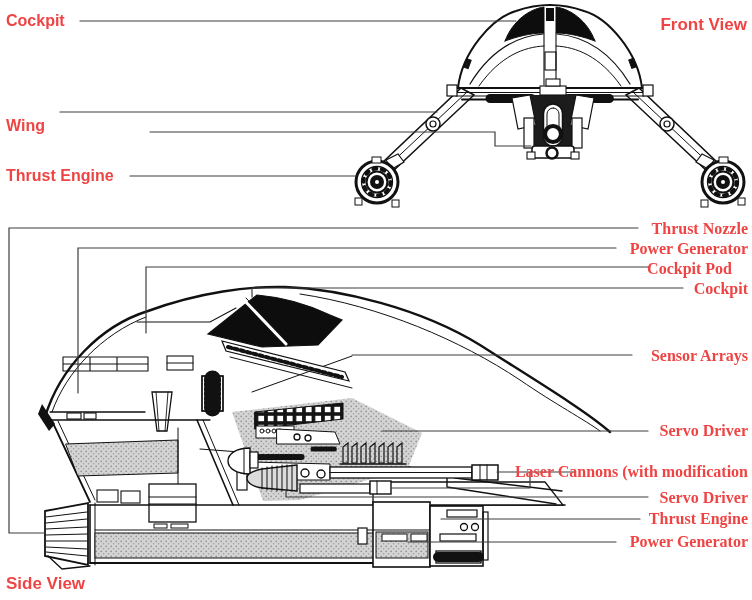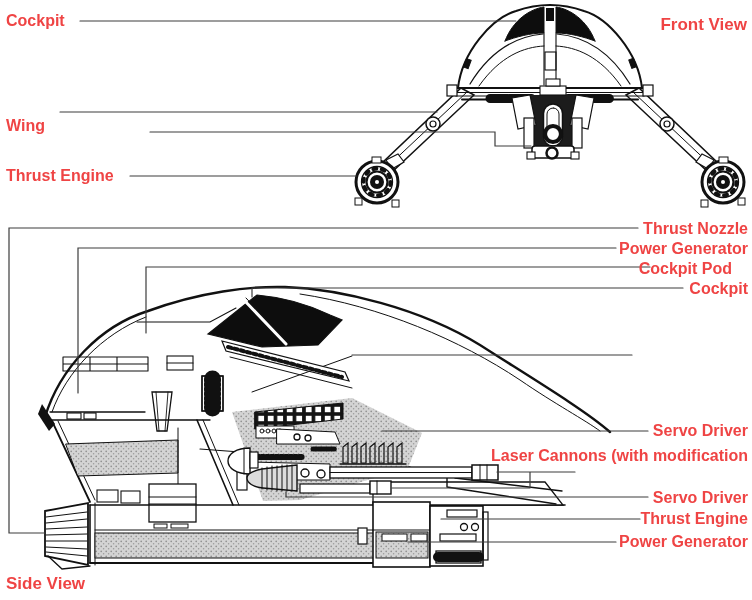--- a/index.html
+++ b/index.html
@@ -1,23 +1,23 @@
 <!DOCTYPE html>
 <html><head>
 <meta charset="utf-8">
 <style>
   html,body{margin:0;padding:0;background:#fff;}
   .stage{position:relative;width:752px;height:600px;background:#fff;overflow:hidden;
          font-family:"Liberation Sans",sans-serif;}
   .art{position:absolute;left:0;top:0;}
   .lbl{position:absolute;font:bold 16px/17px "Liberation Sans",sans-serif;color:#ef4444;
        white-space:nowrap;letter-spacing:0;}
-  .r{text-align:right;}
+  .r{text-align:right;font-family:Liberation Serif, serif;}
   .title{font:bold 17px/18px "Liberation Sans",sans-serif;}
-  .lbl span{display:block;}
+  .lbl span{display:block;margin-top:16px;}
 </style>
 </head>
 <body>
 
 <div class="stage">
 
 <svg class="art" width="752" height="600" viewBox="0 0 752 600">
   <defs>
     <pattern id="stip" width="5" height="5" patternUnits="userSpaceOnUse">
       <rect width="5" height="5" fill="#d4d4d4"></rect>
@@ -267,20 +267,21 @@
 
 <div class="lbl title" style="right:5px;top:16px;">Front View</div>
 <div class="lbl" style="left:6px;top:12px;">Cockpit</div>
 <div class="lbl" style="left:6px;top:117px;">Wing</div>
 <div class="lbl" style="left:6px;top:167px;">Thrust Engine</div>
 
 <div class="lbl r" style="right:4px;top:220px;">Thrust Nozzle</div>
 <div class="lbl r" style="right:4px;top:240px;">Power Generator</div>
 <div class="lbl r" style="right:20px;top:260px;">Cockpit Pod</div>
 <div class="lbl r" style="right:4px;top:280px;">Cockpit</div>
+<div class="lbl r" style="right:4px;top:347px;">Sensor Arrays</div>
 <div class="lbl r" style="right:4px;top:422px;">Servo Driver</div>
 <div class="lbl r" style="right:4px;top:447px;">
   <span>Laser Cannons (with modification</span>
 </div>
 <div class="lbl r" style="right:4px;top:489px;">Servo Driver</div>
 <div class="lbl r" style="right:4px;top:510px;">Thrust Engine</div>
 <div class="lbl r" style="right:4px;top:533px;">Power Generator</div>
 
 <div class="lbl title" style="left:6px;top:575px;">Side View</div>
 

